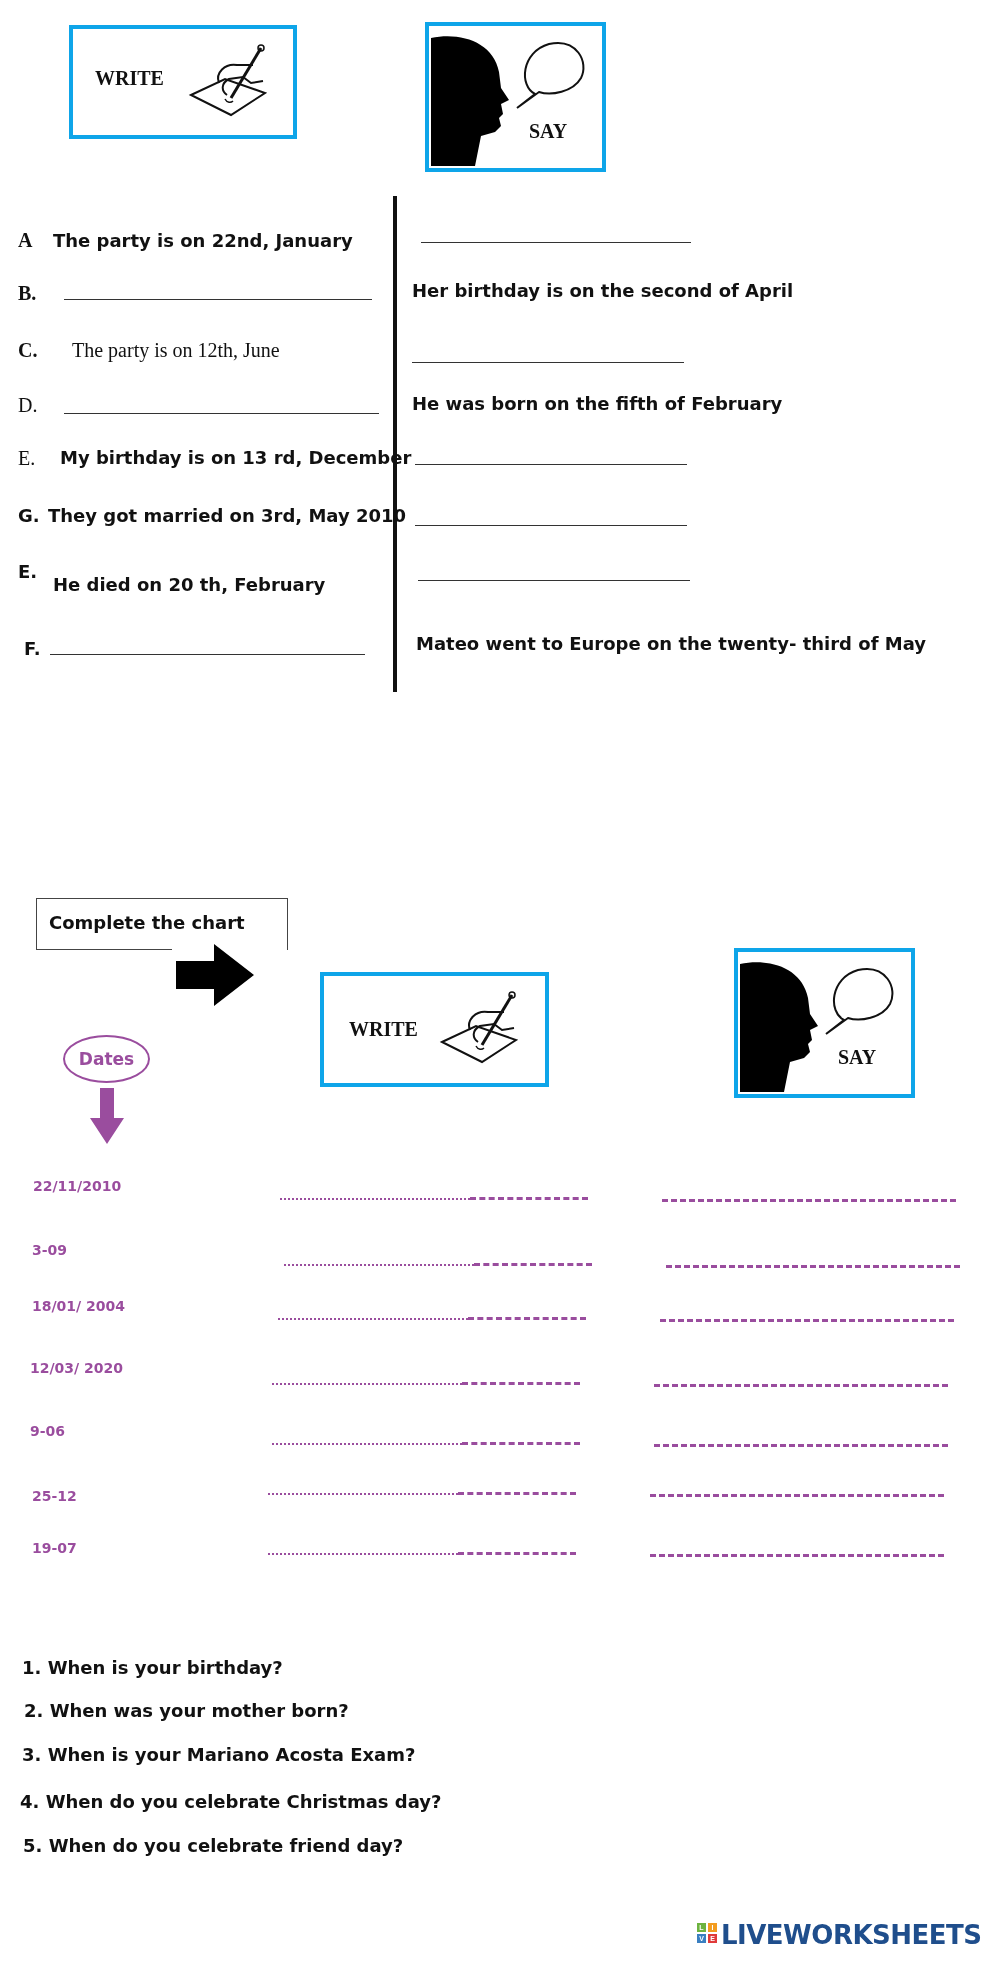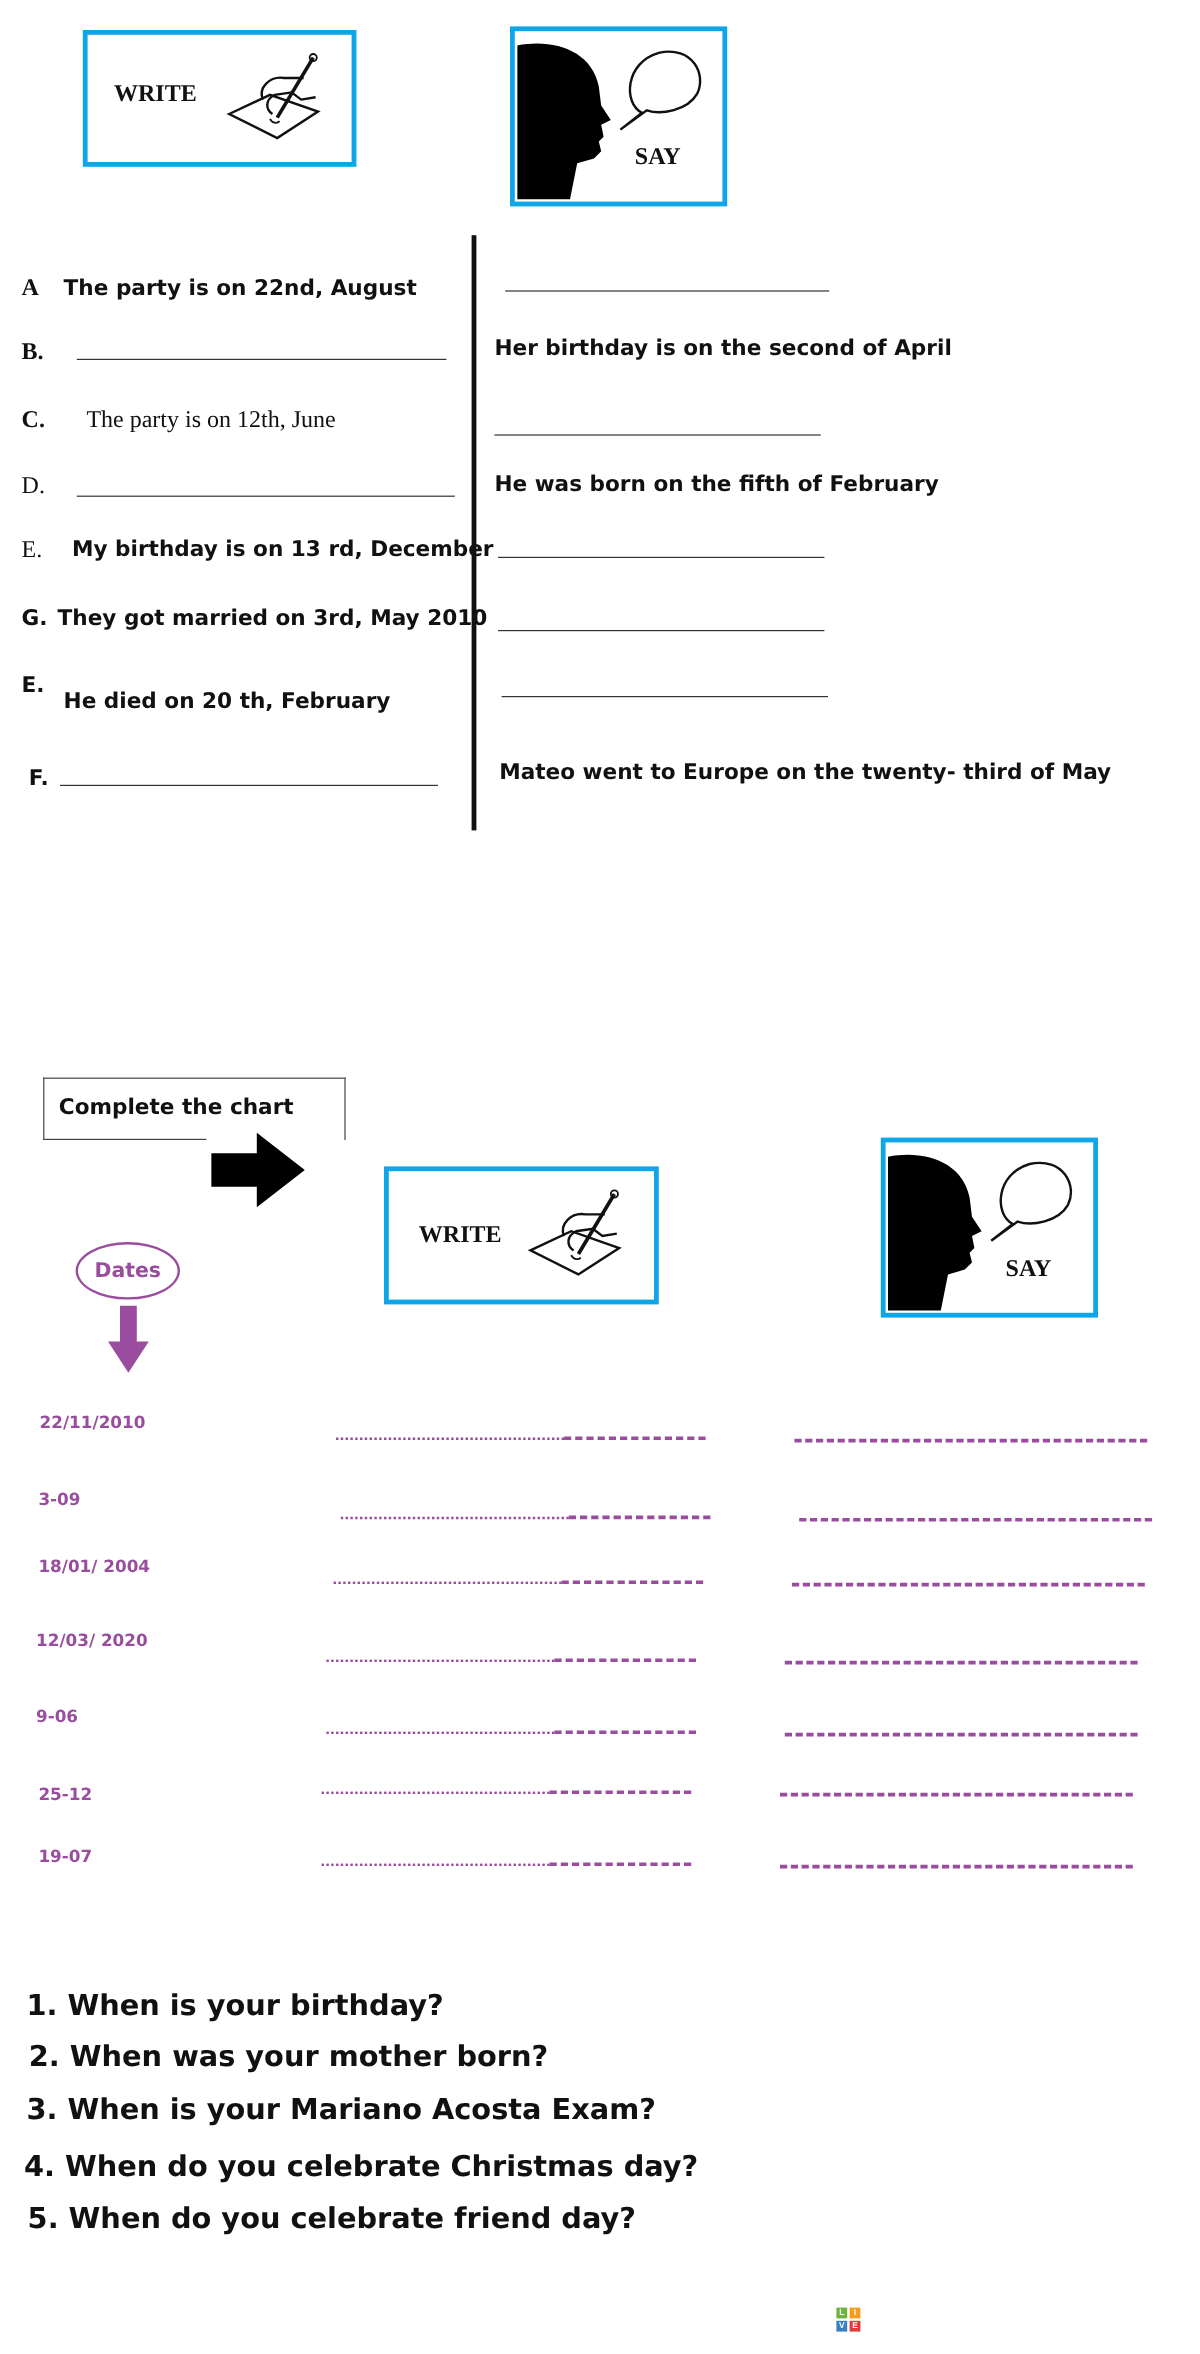--- a/index.html
+++ b/index.html
@@ -9,21 +9,21 @@
   .box { position:absolute; border:4px solid #0ea5e9; background:#fff; box-sizing:border-box; }
   .serif { font-family:"Liberation Serif", serif; }
   .bold-sans { font-family:"DejaVu Sans", sans-serif; font-weight:bold; }
   .lbl-serif { font-family:"Liberation Serif", serif; font-size:20px; }
   .sent { font-family:"DejaVu Sans", sans-serif; font-weight:bold; font-size:18px; white-space:nowrap; }
   .blank { position:absolute; border-bottom:1.5px solid #333; height:0; }
   .purple { color:#9a4d9e; }
   .date { position:absolute; font-family:"DejaVu Sans", sans-serif; font-weight:bold; font-size:14px; color:#9a4d9e; }
   .dash-a { position:absolute; height:0; border-bottom:2px dotted #9a4d9e; }
   .dash-b { position:absolute; height:0; border-bottom:3px dashed #9a4d9e; }
-  .q { position:absolute; left:22px; font-family:"DejaVu Sans", sans-serif; font-weight:bold; font-size:24px; }
+  .q { position:absolute; left:22px; font-family:"DejaVu Sans", sans-serif; font-weight:bold; font-size:18px; }
   .logo-sq { position:absolute; width:9px; height:9px; color:#fff; font-size:7px; font-weight:bold; text-align:center; line-height:9px; }
 </style>
 </head>
 <body>
 
 <div class="box" style="left:69px; top:25px; width:228px; height:114px;">
   <span class="abs serif" style="left:22px; top:38px; font-size:20px; font-weight:bold;">WRITE</span>
   <svg class="abs" style="left:108px; top:14px;" width="100" height="78" viewBox="0 0 100 78">
     <path d="M10 52 L44 36 L84 50 L50 72 Z" fill="none" stroke="#111" stroke-width="2"></path>
     <path d="M50 55 L80 5" stroke="#111" stroke-width="3"></path>
@@ -38,21 +38,21 @@
   <svg class="abs" style="left:2px; top:6px;" width="170" height="136" viewBox="0 0 170 136">
     <path d="M0 6 C30 0 62 10 68 40 L70 56 L78 68 L70 72 L72 82 L68 86 L70 94 L64 100 L50 104 L44 134 L0 134 Z" fill="#000"></path>
     <path d="M86 76 L104 62 C88 54 90 20 118 12 C146 6 158 30 150 46 C142 60 120 64 108 60 Z" fill="#fff" stroke="#111" stroke-width="2"></path>
   </svg>
   <span class="abs serif" style="left:100px; top:94px; font-size:20px; font-weight:bold;">SAY</span>
 </div>
 
 <div class="abs" style="left:393px; top:196px; width:4px; height:496px; background:#111;"></div>
 
 <span class="abs lbl-serif" style="left:18px; top:229px; font-weight:bold;">A</span>
-<span class="abs sent" style="left:53px; top:230px;">The party is on 22nd, August</span>
+<span class="abs sent" style="left:53px; top:230px;">The party is on 22nd, January</span>
 
 <span class="abs lbl-serif" style="left:18px; top:282px; font-weight:bold;">B.</span>
 <div class="blank" style="left:64px; top:299px; width:308px;"></div>
 
 <span class="abs lbl-serif" style="left:18px; top:339px; font-weight:bold;">C.</span>
 <span class="abs serif" style="left:72px; top:339px; font-size:20px;">The party is on 12th, June</span>
 
 <span class="abs lbl-serif" style="left:18px; top:394px;">D.</span>
 <div class="blank" style="left:64px; top:413px; width:315px;"></div>
 
@@ -162,13 +162,14 @@
 <span class="q" style="top:1791px; left:20px;">4. When do you celebrate Christmas day?</span>
 <span class="q" style="top:1835px; left:23px;">5. When do you celebrate friend day?</span>
 
 <div class="abs" style="left:697px; top:1918px; width:300px; height:34px;">
   <div class="abs" style="left:0; top:5px; width:22px; height:22px;">
     <span class="logo-sq" style="left:0; top:0; background:#6db33f;">L</span>
     <span class="logo-sq" style="left:11px; top:0; background:#f39c1f;">I</span>
     <span class="logo-sq" style="left:0; top:11px; background:#3a7fc1;">V</span>
     <span class="logo-sq" style="left:11px; top:11px; background:#e03a3a;">E</span>
   </div>
+  <span class="abs" style="left:24px; top:0; font-family:'DejaVu Sans', sans-serif; font-weight:bold; font-size:26px; color:#1f4e8c; letter-spacing:-0.5px; line-height:34px;">LIVEWORKSHEETS</span>
 </div>
 
 </body></html>

